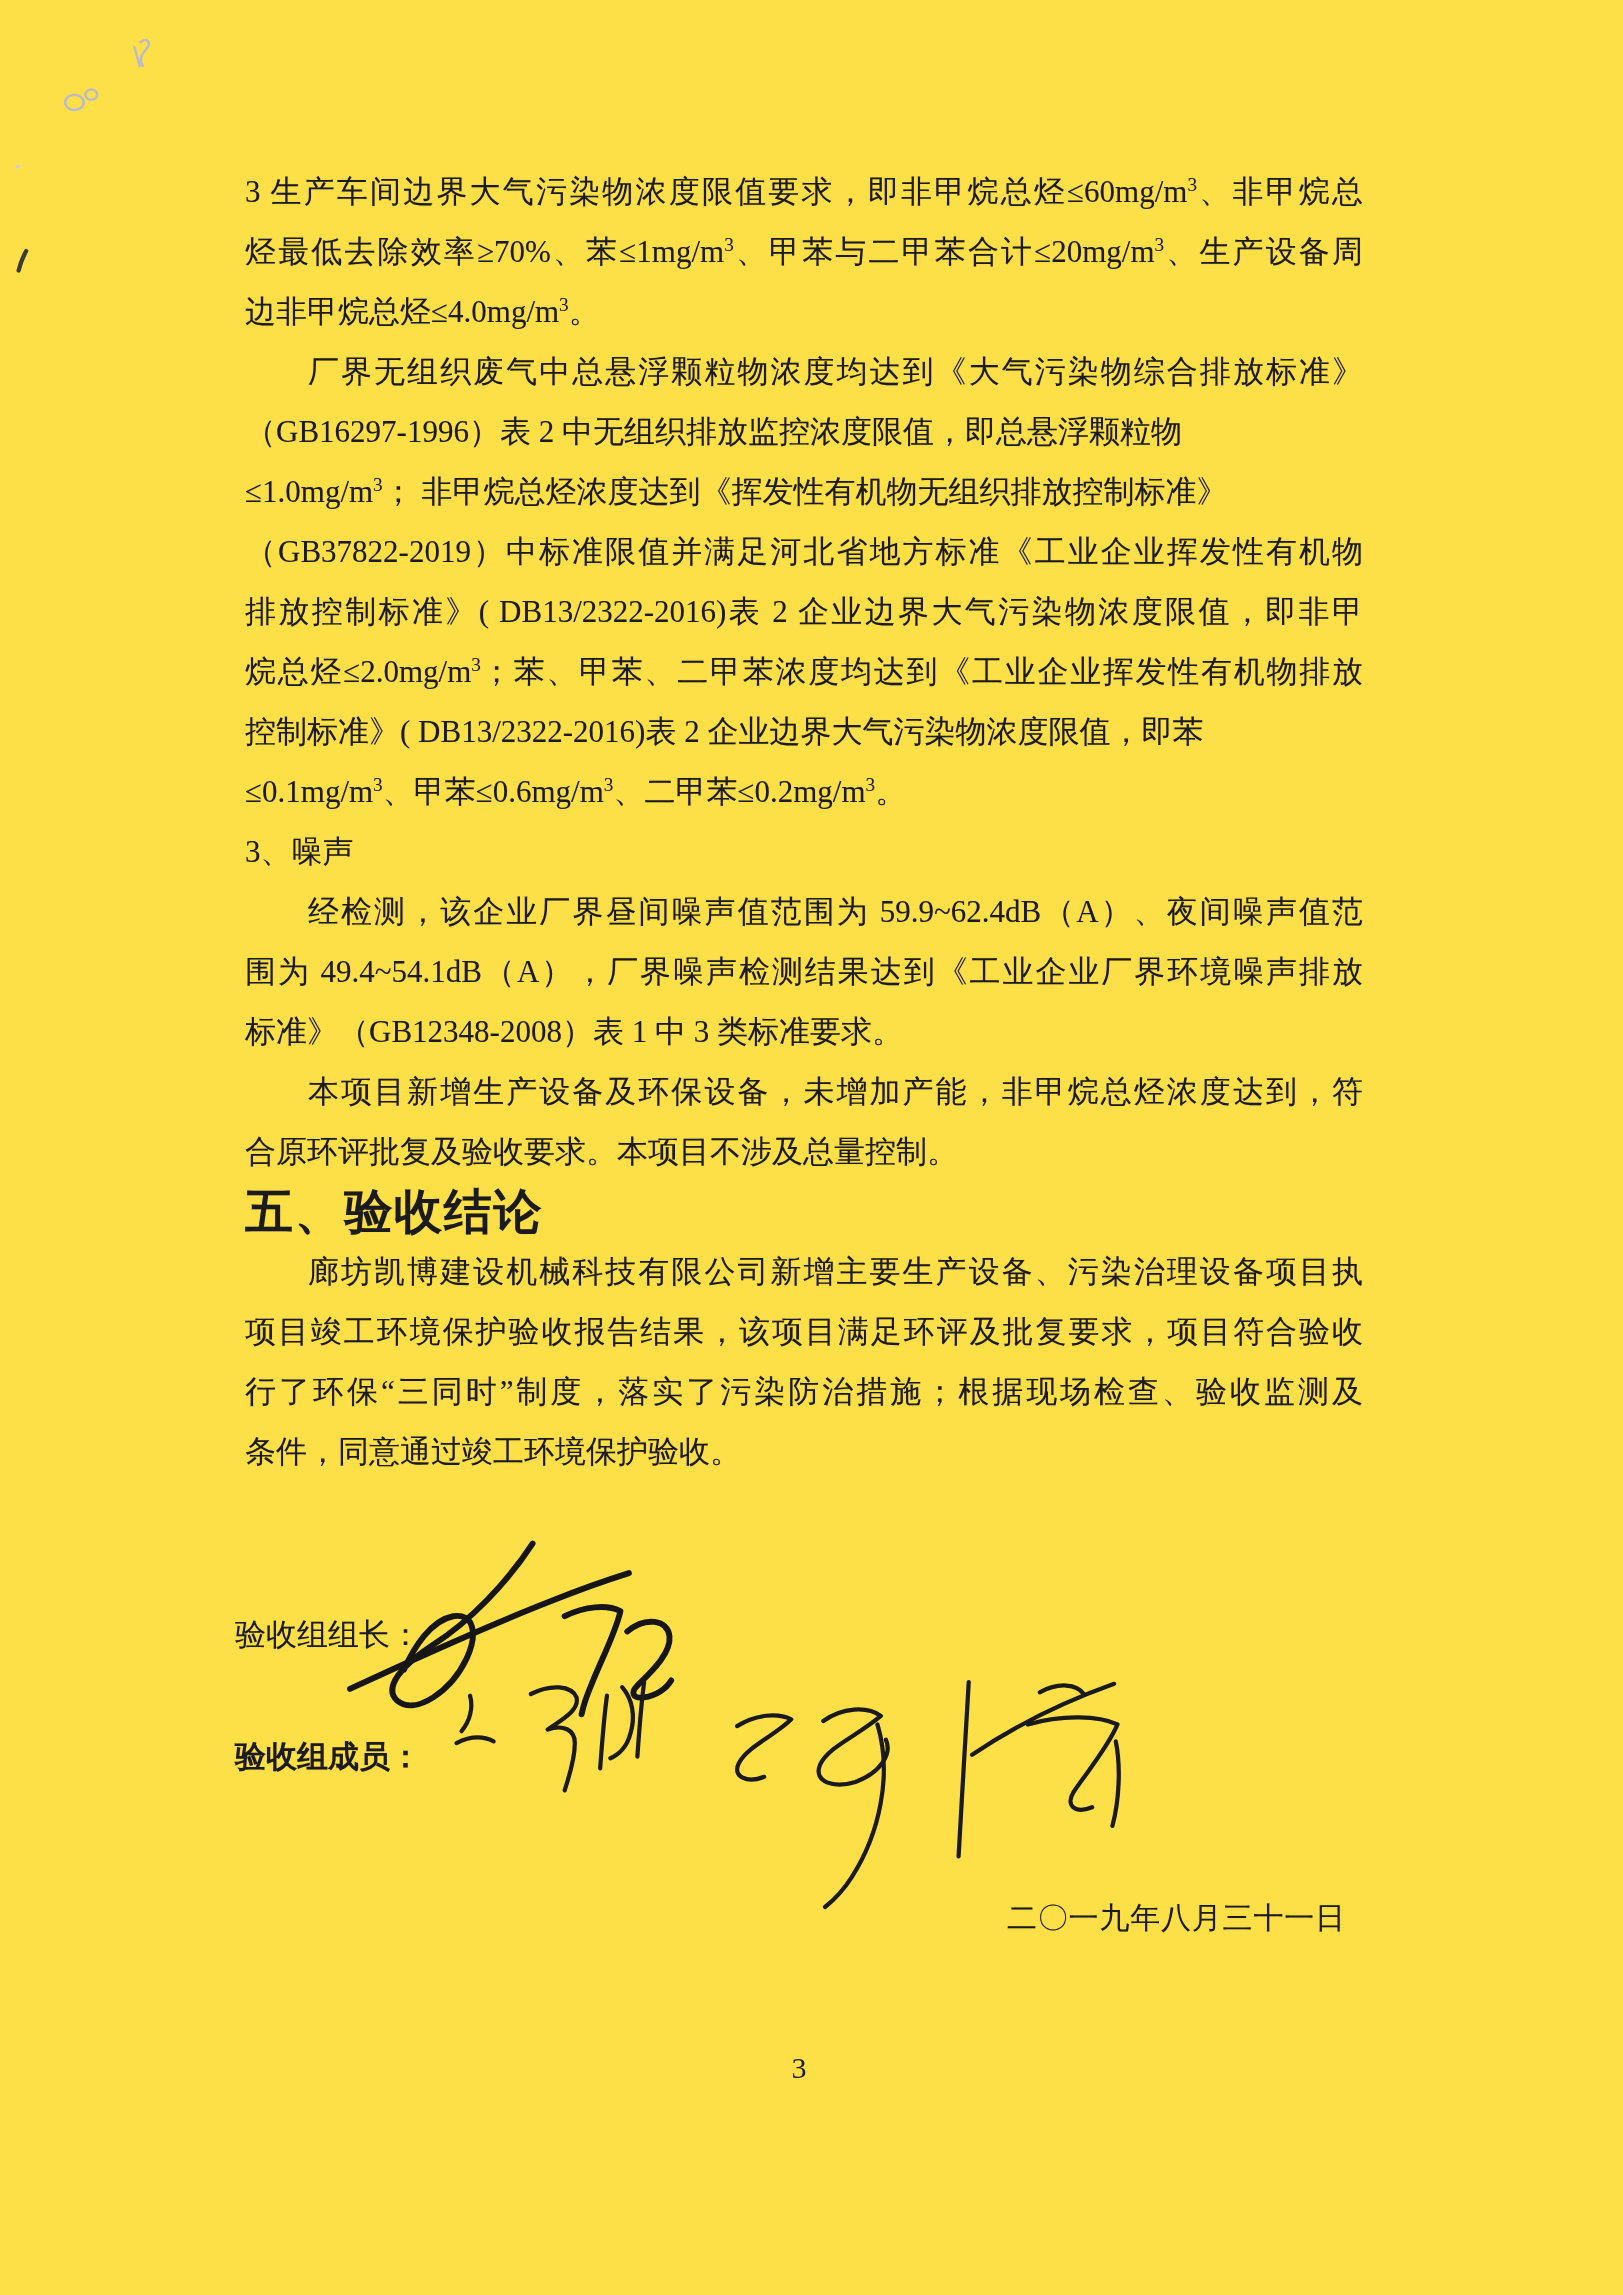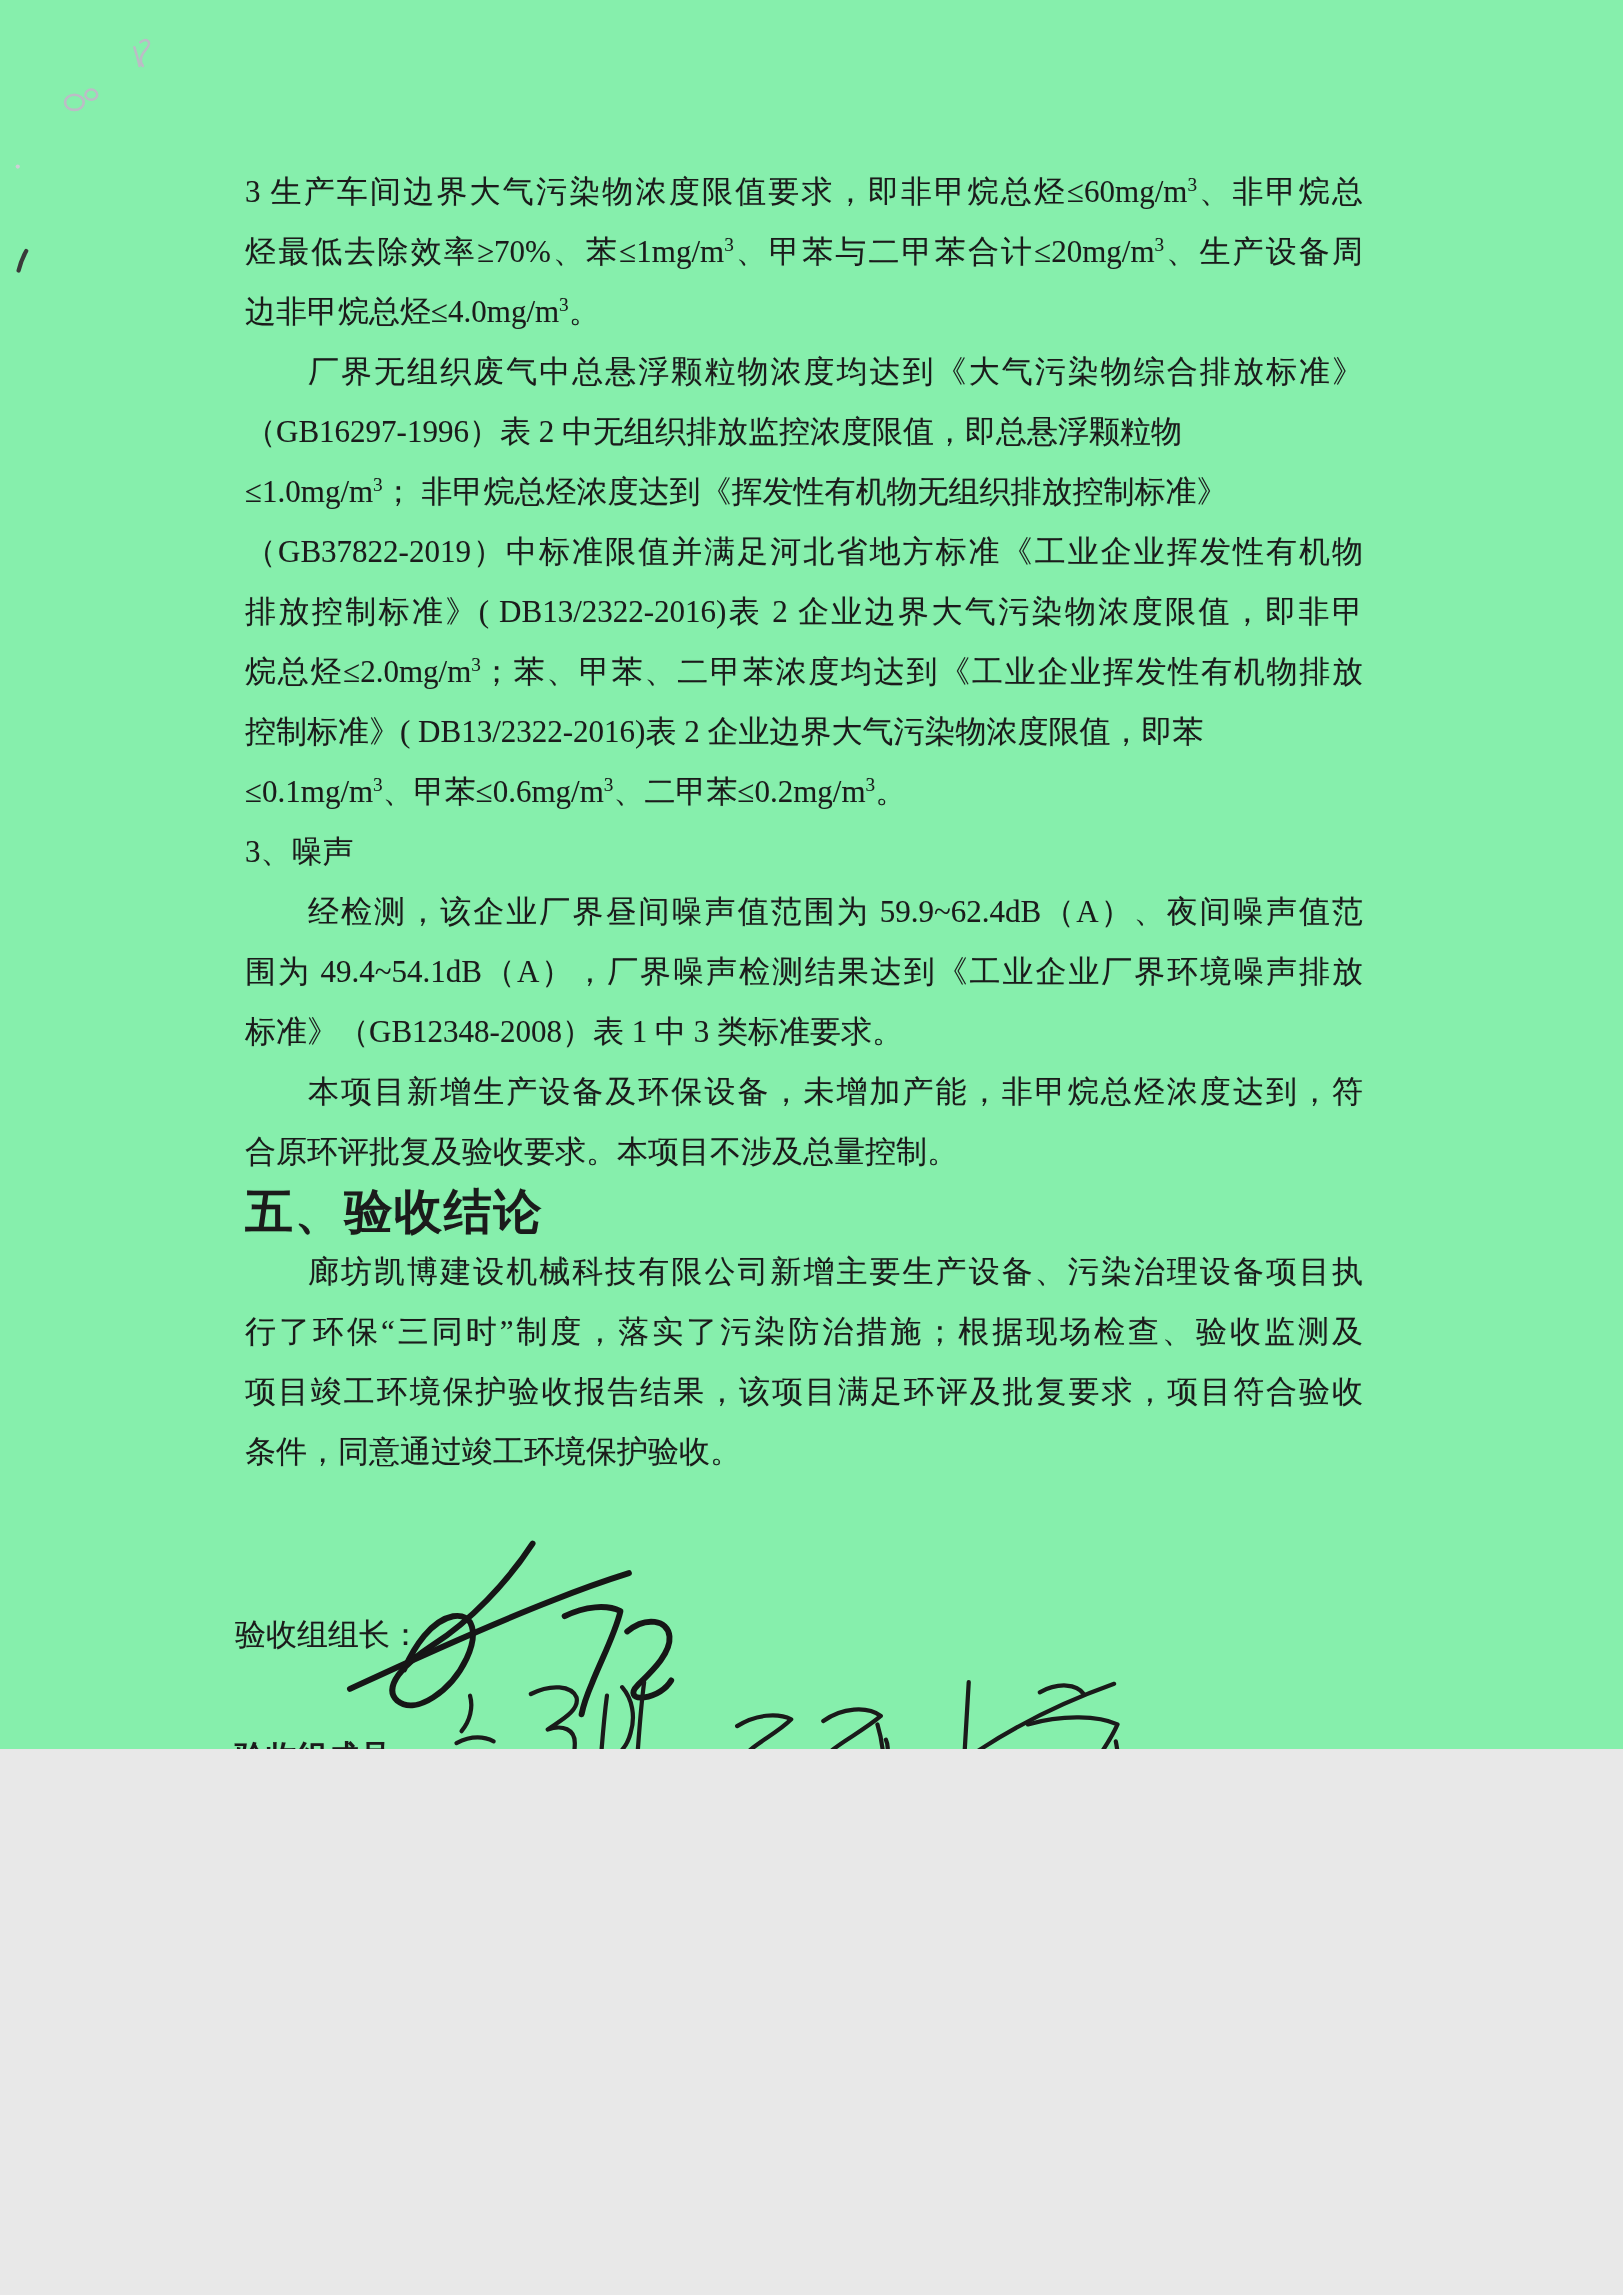--- a/index.html
+++ b/index.html
@@ -1,19 +1,19 @@
 <!DOCTYPE html>
 <html style="font-size:13.5px"><head>
 <meta charset="utf-8">
 <style>
   html,body{margin:0;padding:0;background:#e8e8e8;}
   .page{
     position:relative;
-    width:1623px;height:1749px;
-    background:#86efac;
+    width:1623px;height:2295px;
+    background:#fde047;
     overflow:hidden;
     font-family:"Liberation Serif","DejaVu Serif",serif;
     color:#1b1b1b;
   }
   .overlay{position:absolute;left:0;top:0;width:1623px;height:2295px;pointer-events:none;}
   .doc{
     position:absolute;left:245px;top:162px;width:1118px;
   }
   .line{
     font-size:31px;
@@ -68,22 +68,22 @@
     <div class="line">控制标准》( DB13/2322-2016)表 2 企业边界大气污染物浓度限值，即苯</div>
     <div class="line">≤0.1mg/m<sup>3</sup>、甲苯≤0.6mg/m<sup>3</sup>、二甲苯≤0.2mg/m<sup>3</sup>。</div>
     <div class="line">3、噪声</div>
     <div class="line j indent">经检测，该企业厂界昼间噪声值范围为 59.9~62.4dB（A）、夜间噪声值范</div>
     <div class="line j">围为 49.4~54.1dB（A），厂界噪声检测结果达到《工业企业厂界环境噪声排放</div>
     <div class="line">标准》（GB12348-2008）表 1 中 3 类标准要求。</div>
     <div class="line j indent">本项目新增生产设备及环保设备，未增加产能，非甲烷总烃浓度达到，符</div>
     <div class="line">合原环评批复及验收要求。本项目不涉及总量控制。</div>
     <div class="line heading">五、验收结论</div>
     <div class="line j indent">廊坊凯博建设机械科技有限公司新增主要生产设备、污染治理设备项目执</div>
+    <div class="line j">项目竣工环境保护验收报告结果，该项目满足环评及批复要求，项目符合验收</div>
     <div class="line j">行了环保“三同时”制度，落实了污染防治措施；根据现场检查、验收监测及</div>
-    <div class="line j">项目竣工环境保护验收报告结果，该项目满足环评及批复要求，项目符合验收</div>
     <div class="line">条件，同意通过竣工环境保护验收。</div>
   </div>
 
   <div class="sig-label leader-label">验收组组长：</div>
   <div class="sig-label members-label">验收组成员：</div>
   <div class="signoff-date">二〇一九年八月三十一日</div>
   <div class="pagenum">3</div>
 
   <svg class="overlay" viewBox="0 0 1920 2715" xmlns="http://www.w3.org/2000/svg">
 

